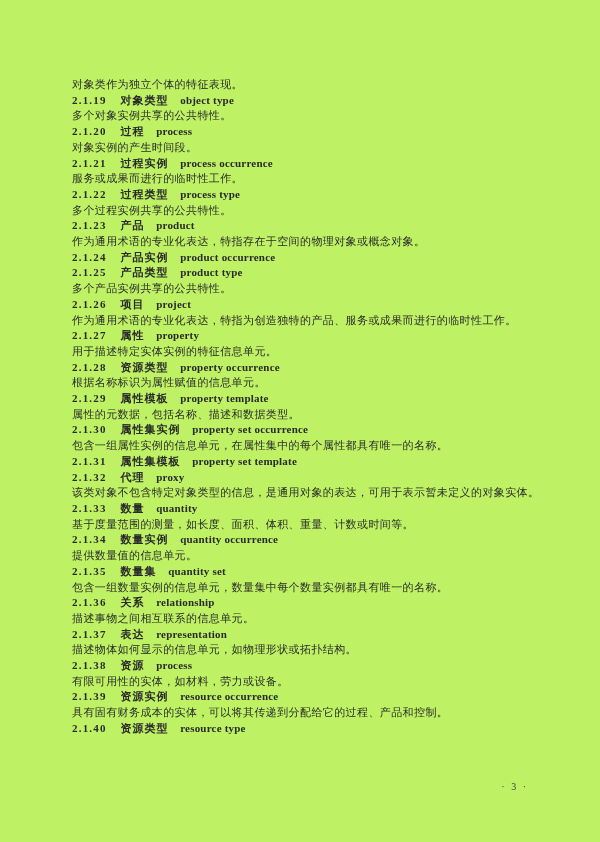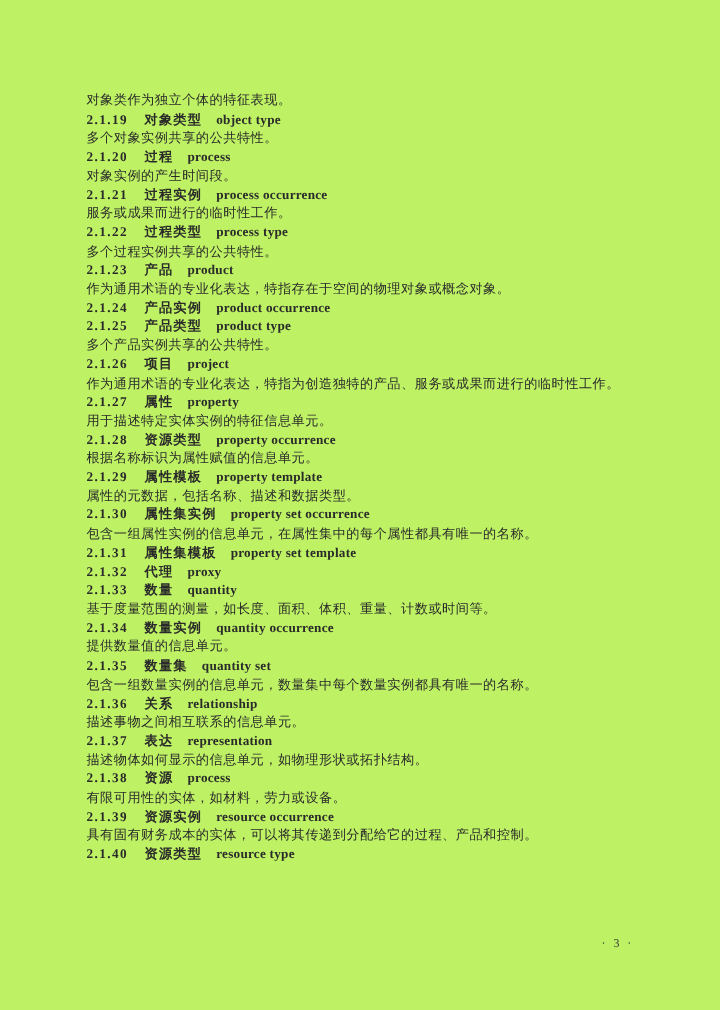--- a/index.html
+++ b/index.html
@@ -177,20 +177,21 @@
       <span class="term-en">property set template</span>
     </p>
   </div>
 
   <div class="entry">
     <p class="head">
       <span class="num">2.1.32</span>
       <span class="term">代理</span>
       <span class="term-en">proxy</span>
     </p>
+    <p class="def">该类对象不包含特定对象类型的信息，是通用对象的表达，可用于表示暂未定义的对象实体。</p>
   </div>
 
   <div class="entry">
     <p class="head">
       <span class="num">2.1.33</span>
       <span class="term">数量</span>
       <span class="term-en">quantity</span>
     </p>
     <p class="def">基于度量范围的测量，如长度、面积、体积、重量、计数或时间等。</p>
   </div>

